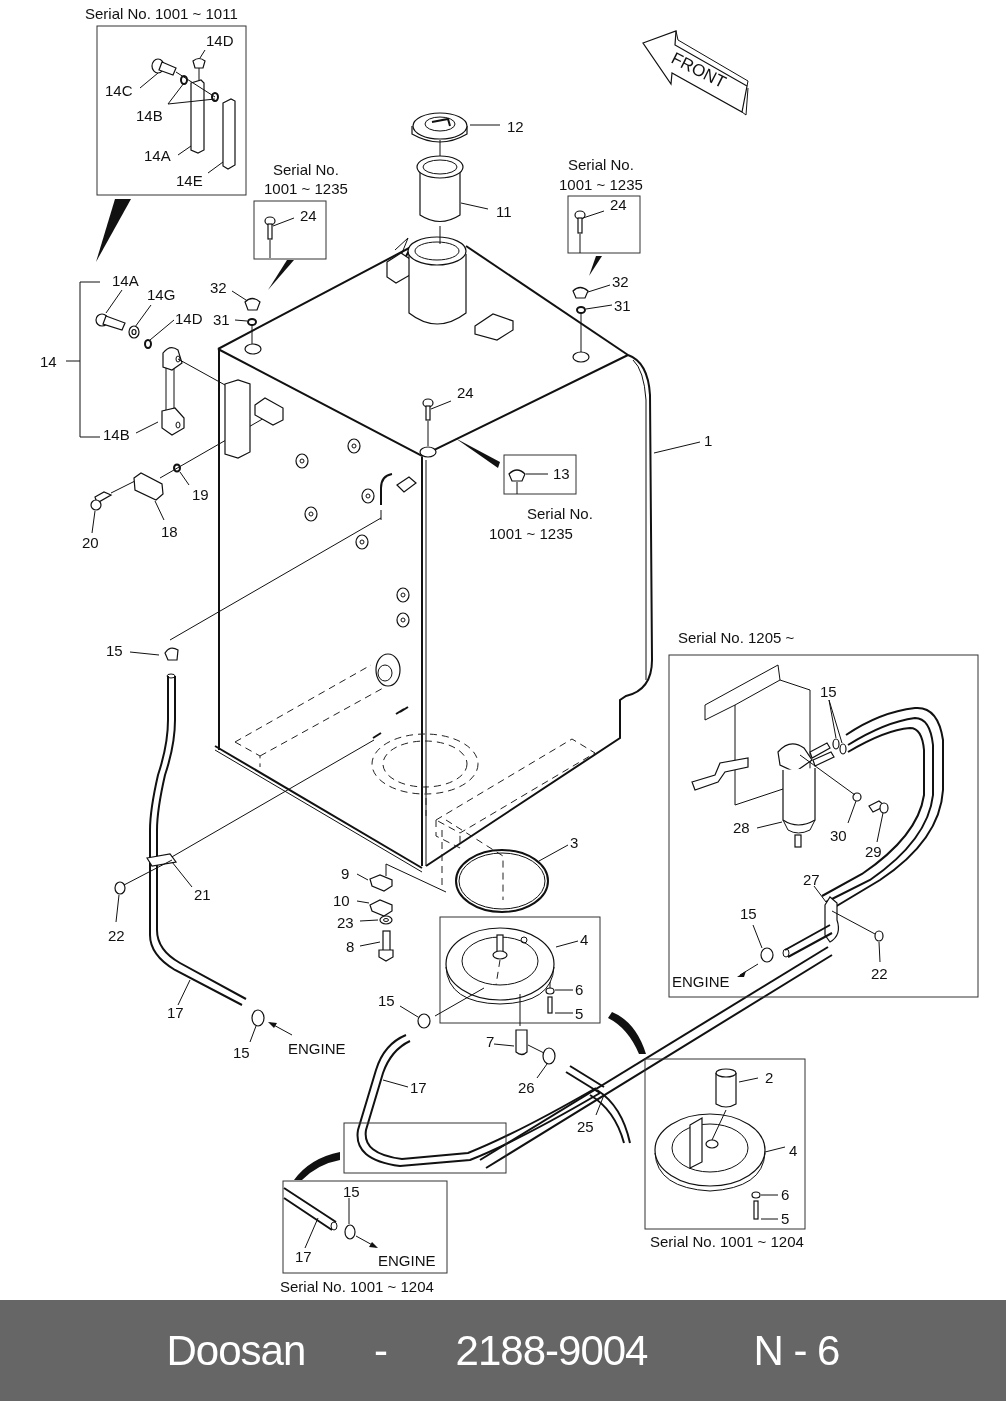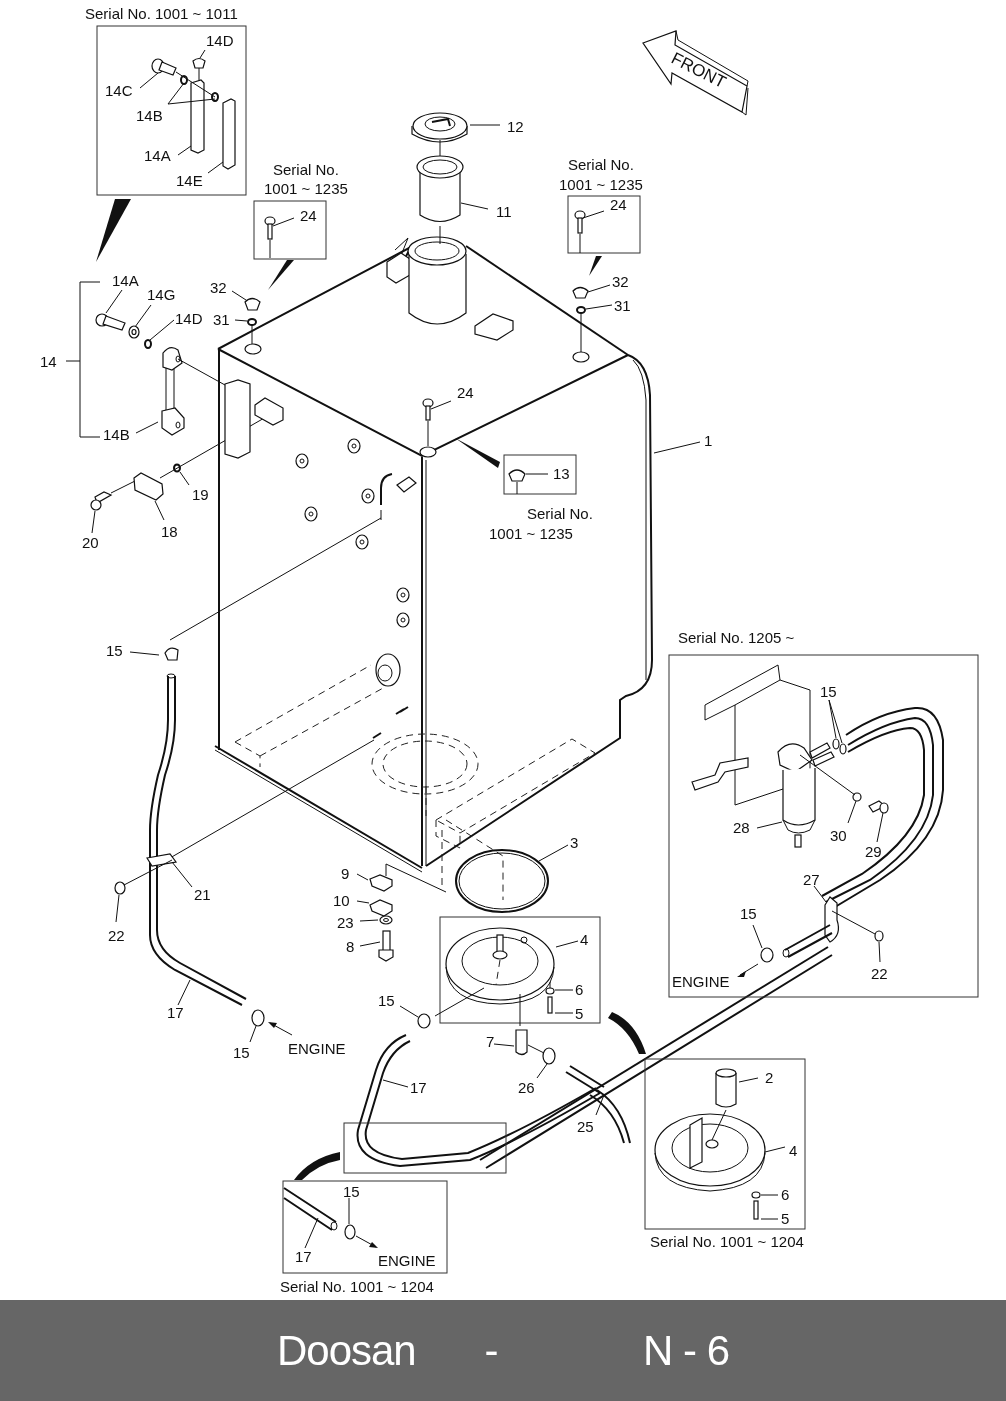--- a/index.html
+++ b/index.html
@@ -454,15 +454,16 @@
     <polygon points="737,977 746,971 744,977" class="wedge"></polygon>
     <text x="672" y="987">ENGINE</text>
   </g>
 </svg>
 
 <div id="footer">
   <span>Doosan</span>
   <span>&nbsp;</span>
   <span>-</span>
   <span>&nbsp;</span>
+  <span>2188-9004</span>
   <span class="gap"></span>
   <span>N - 6</span>
 </div>
 
 </body></html>

